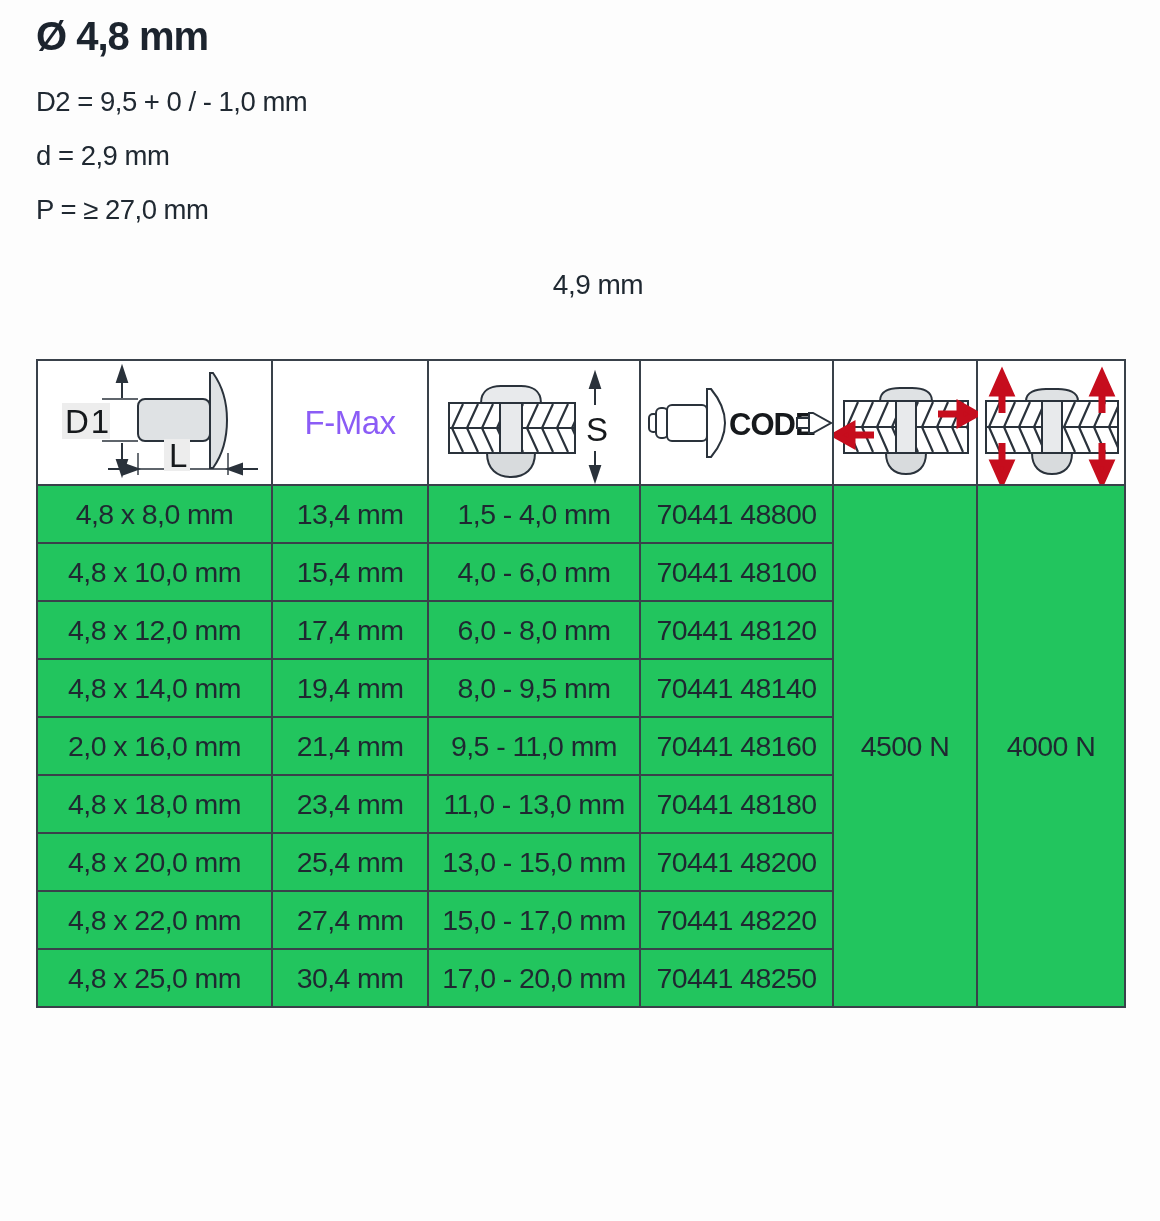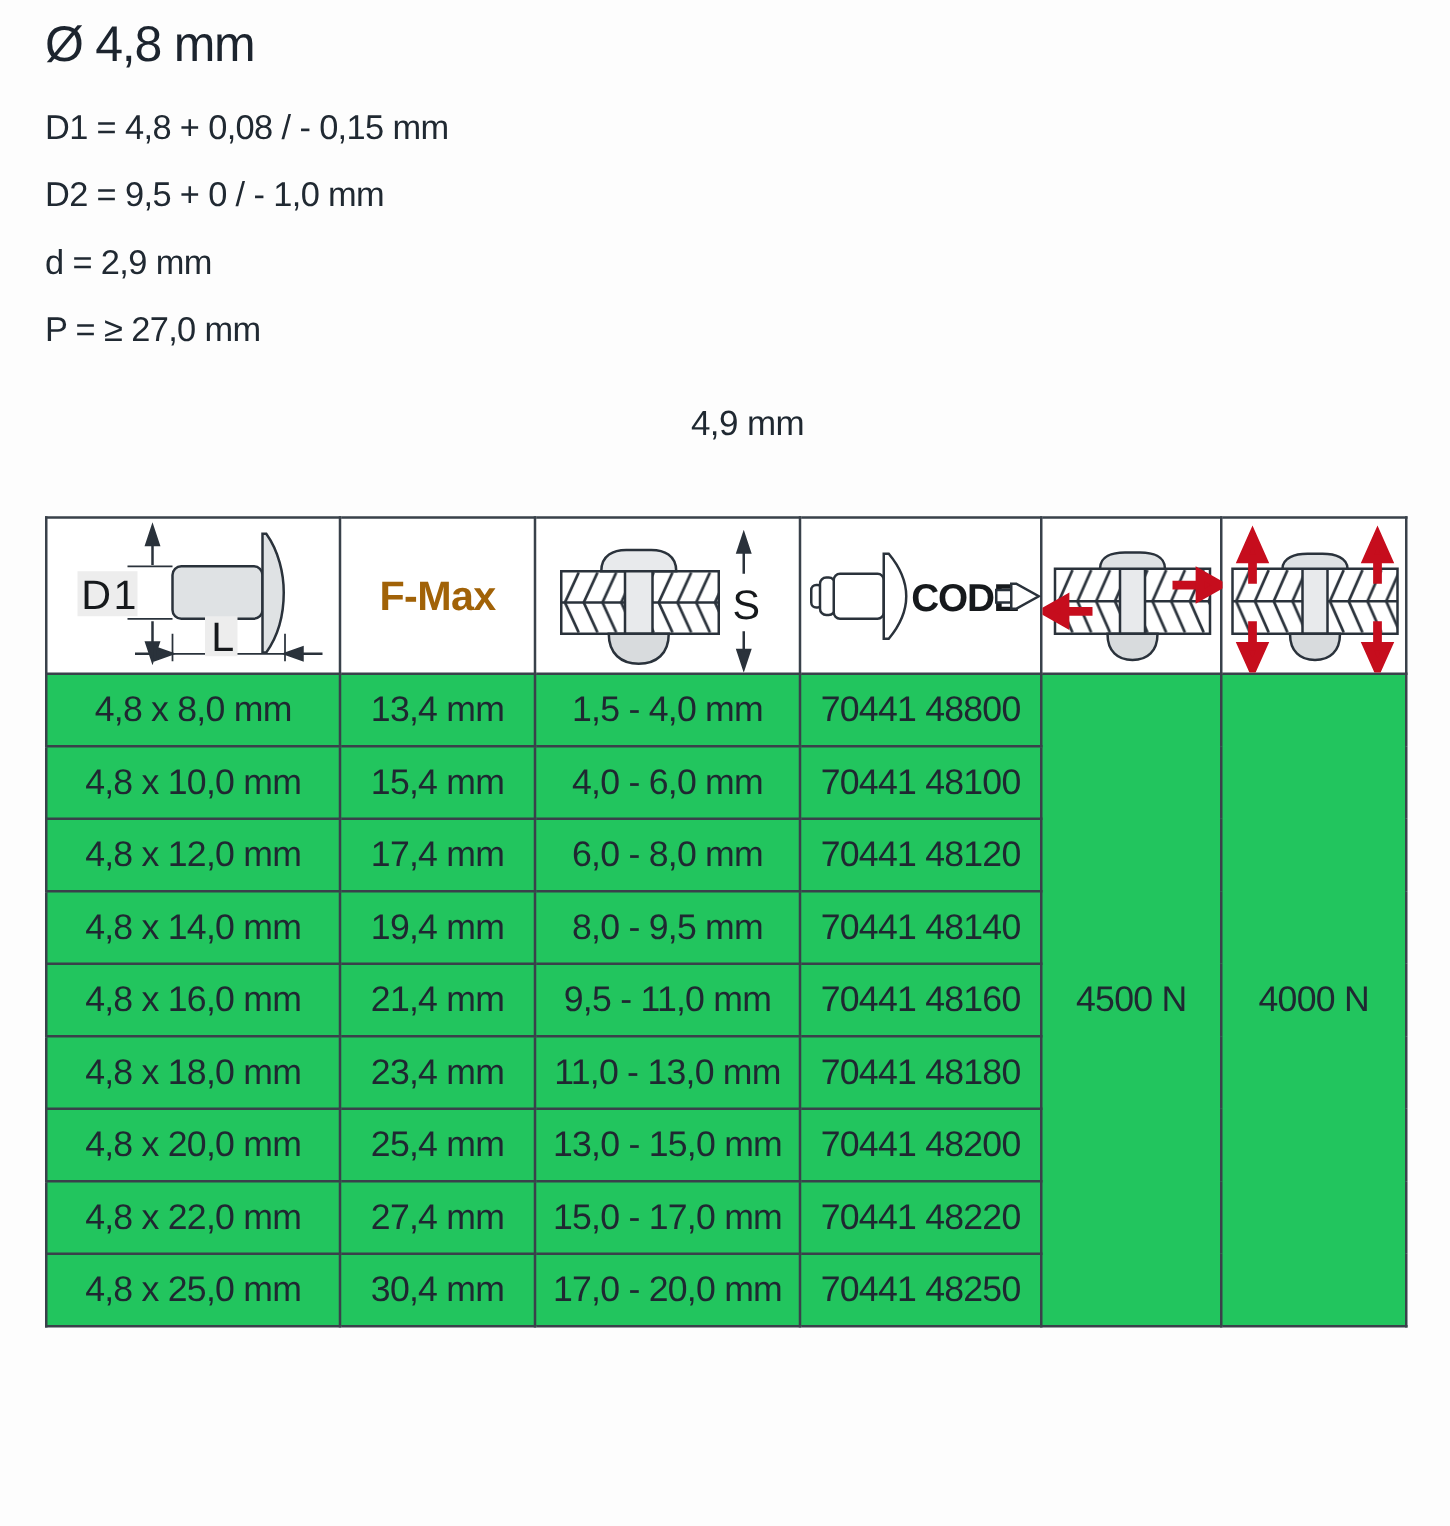--- a/index.html
+++ b/index.html
@@ -6,21 +6,21 @@
   body{
     width:1160px;height:1221px;
     background:#fdfdfd;
     font-family:"Liberation Sans", sans-serif;
     color:#1f2831;
     overflow:hidden;
   }
   .content{padding:10px 0 0 36px;}
 
   .page-title{
-    font-size:40px;font-weight:normal;letter-spacing:-1px;
+    font-size:40px;font-weight:bold;letter-spacing:-1px;
     margin:4px 0 16px 0;color:#1c242e;
   }
   .spec-line{
     font-size:27.5px;line-height:54px;letter-spacing:-0.5px;
     margin:0;color:#20293 2;
   }
   .spec-line{color:#202932;}
   .drill-row{
     display:flex;align-items:center;gap:20px;margin-top:12px;height:40px;flex-direction:column;
   }
@@ -32,32 +32,31 @@
     border:2px solid #39414a;
   }
   .spec-table th,.spec-table td{
     border:2px solid #39414a;
     padding:0;text-align:center;vertical-align:middle;
   }
   .spec-table thead th{height:123px;background:#ffffff;font-weight:normal;margin-left:28px;}
   .spec-table tbody td{height:56px;font-size:28.5px;letter-spacing:-0.6px;background:#22c55e;}
   .row-blue td{background:#e4f0f9;}
   td.strength-cell{background:#e4f0f9;font-size:29.5px;letter-spacing:-0.5px;}
-  .fmax-head{font-size:33px;letter-spacing:-0.5px;font-weight:700;color:#a16207;}
+  .fmax-head{font-size:33px;letter-spacing:-0.5px;font-weight:400;color:#8b5cf6;}
   .diagram{display:block;margin:0 auto;}
 </style>
 </head>
 <body>
 
 <div class="content">
 
   <h1 class="page-title">Ø 4,8 mm</h1>
 
   <div>
-    <p class="spec-line">D1 = 4,8 + 0,08 / - 0,15 mm</p>
     <p class="spec-line">D2 = 9,5 + 0 / - 1,0 mm</p>
     <p class="spec-line">d = 2,9 mm</p>
     <p class="spec-line">P = ≥ 27,0 mm</p>
   </div>
 
   <div class="drill-row">
     <svg width="216" height="26" viewBox="0 0 216 26">
       <g stroke="#2a323b" stroke-width="2" fill="#ffffff">
         <rect x="1" y="6" width="70" height="13"></rect>
         <path d="M71,4 L186,3 C196,4 202,8 205,12 C202,16 196,21 186,22 L71,21 Z"></path>
@@ -228,21 +227,21 @@
         <td>6,0 - 8,0 mm</td>
         <td>70441 48120</td>
       </tr>
       <tr>
         <td>4,8 x 14,0 mm</td>
         <td>19,4 mm</td>
         <td>8,0 - 9,5 mm</td>
         <td>70441 48140</td>
       </tr>
       <tr class="row-blue">
-        <td>4,8 x 16,0 mm</td>
+        <td>2,0 x 16,0 mm</td>
         <td>21,4 mm</td>
         <td>9,5 - 11,0 mm</td>
         <td>70441 48160</td>
       </tr>
       <tr>
         <td>4,8 x 18,0 mm</td>
         <td>23,4 mm</td>
         <td>11,0 - 13,0 mm</td>
         <td>70441 48180</td>
       </tr>

